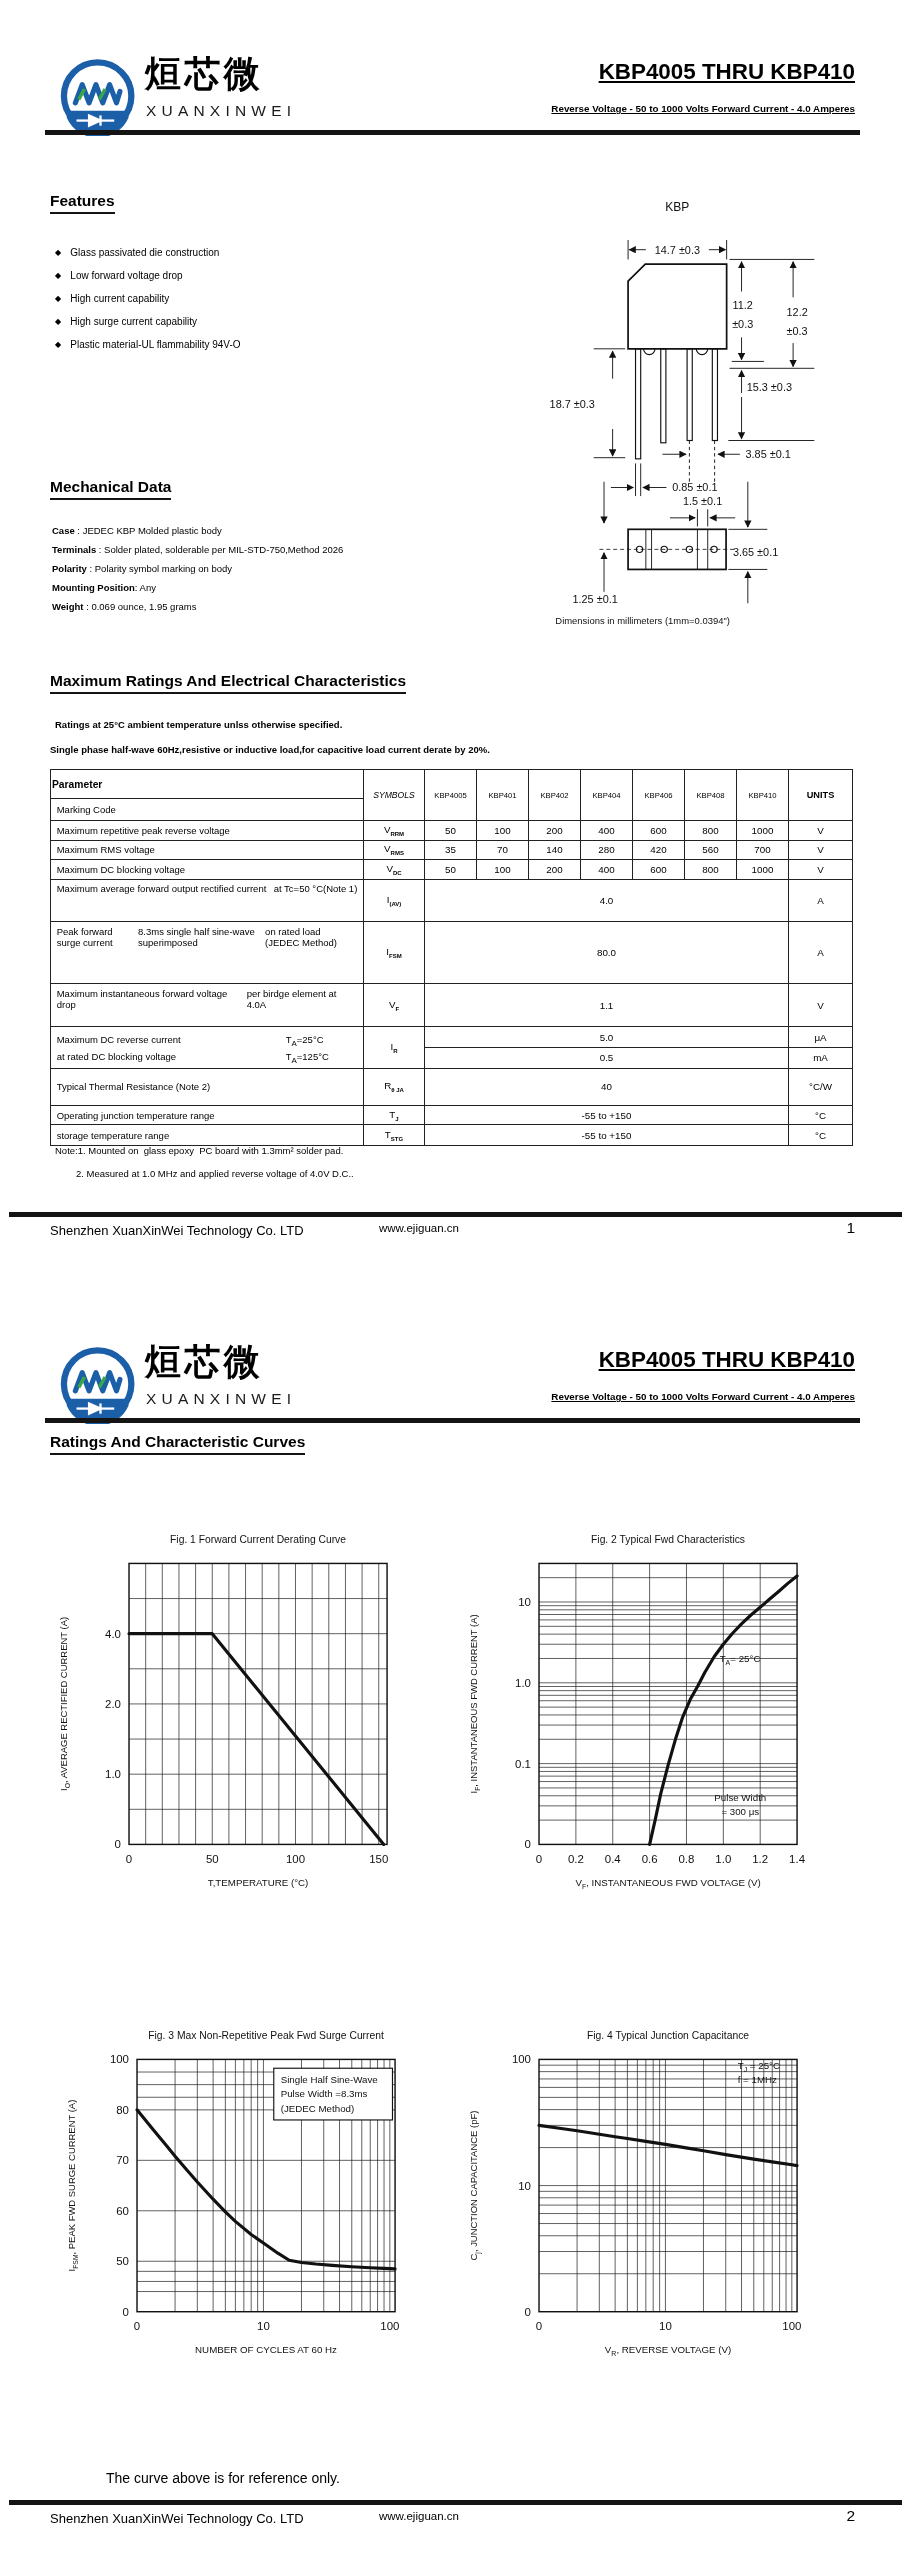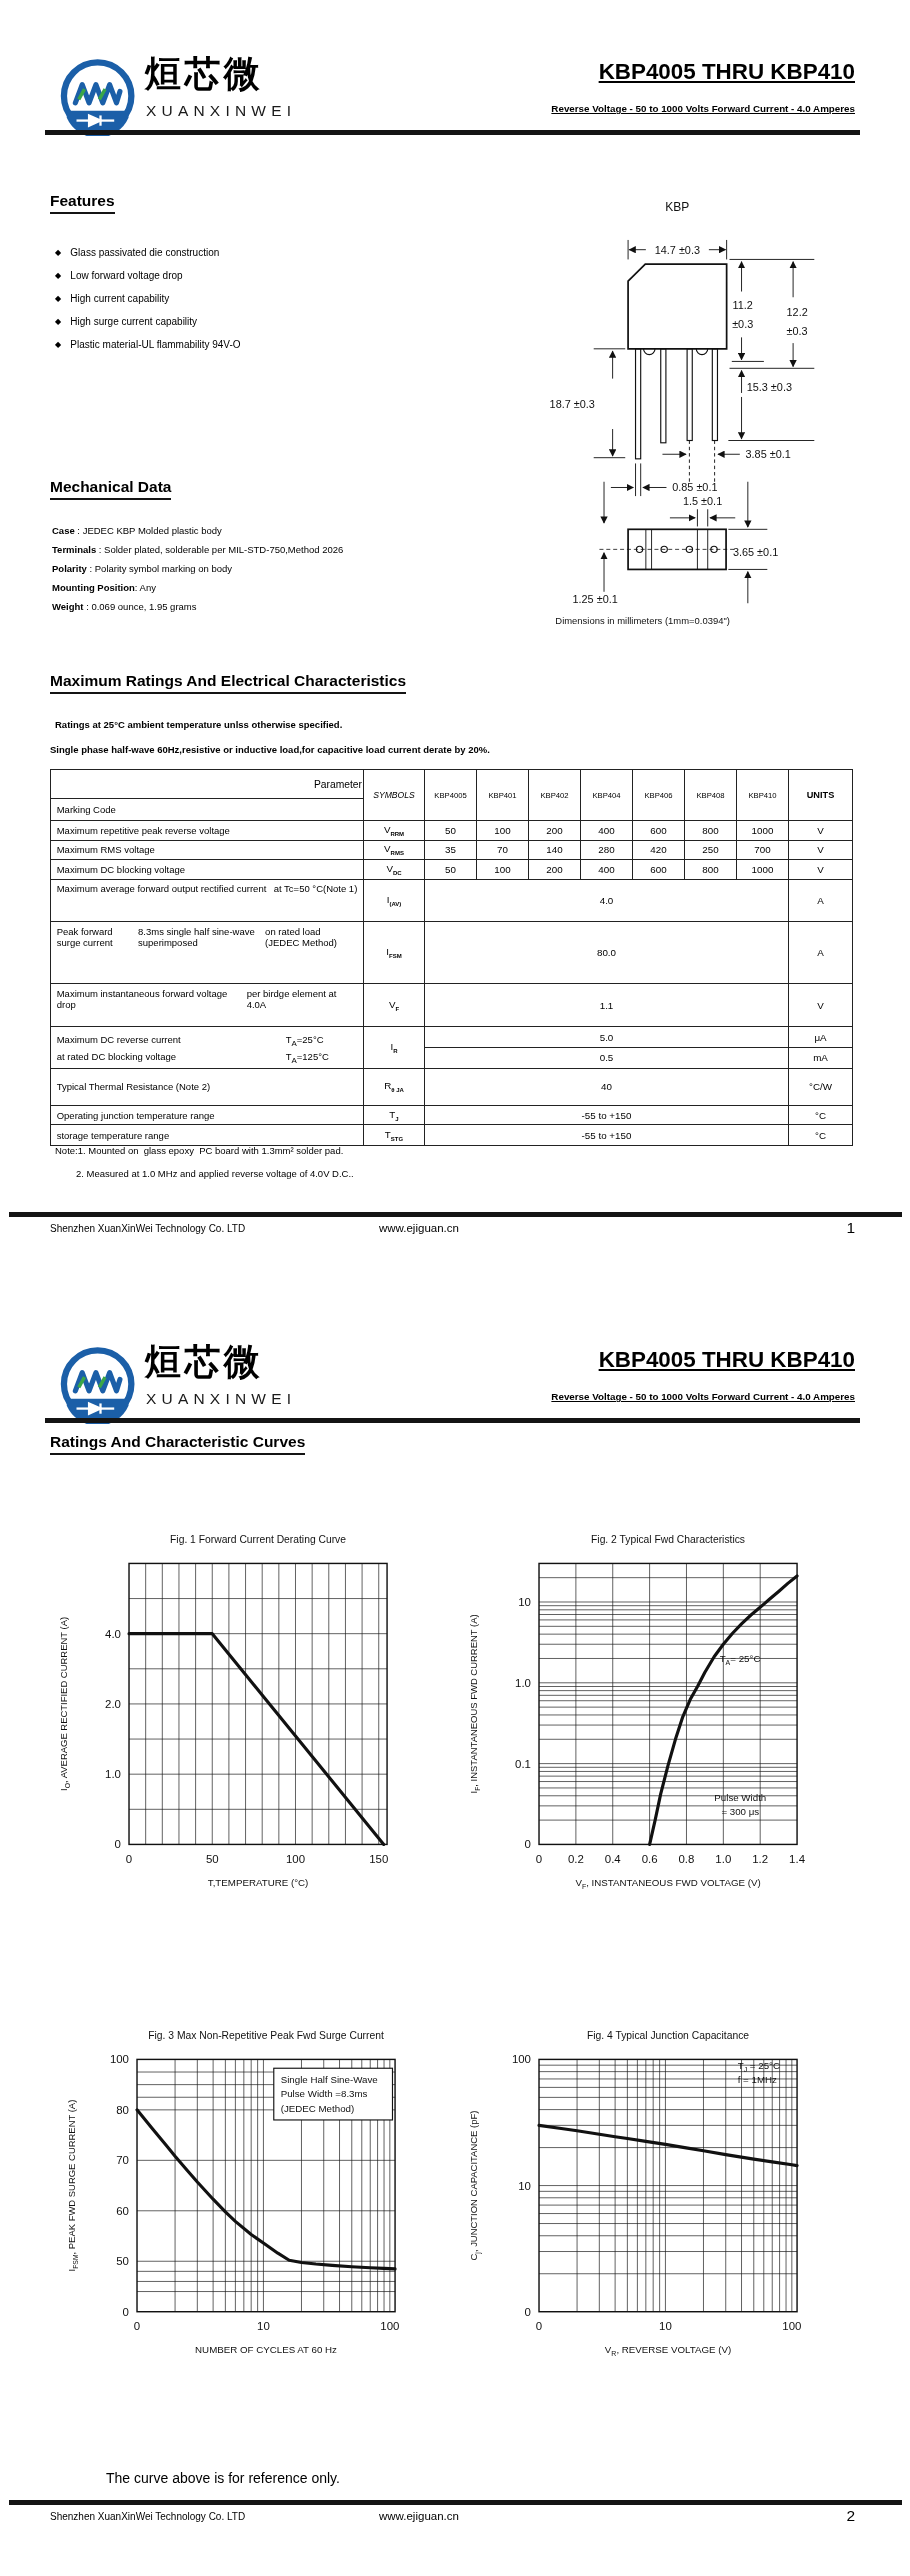--- a/index.html
+++ b/index.html
@@ -27,36 +27,36 @@
   .mech-rows{position:absolute;left:52px;top:521px;width:367px;font-size:9.5px;line-height:19px;}
   .mech-rows b{font-weight:bold;}
 
   .ratings-line{font-size:9.5px;font-weight:bold;}
 
   
   table.ratings{border-collapse:collapse;table-layout:fixed;width:797px;border:1.7px solid #222;}
   table.ratings td{border:1.1px solid #222;overflow:hidden;}
   td.c{text-align:center;vertical-align:middle;font-size:9.8px;}
   td.pcell{padding:1.1px 5.7px;font-size:9.5px;vertical-align:middle;}
-  td.ph{font-weight:normal;font-size:10.3px;text-align:right;vertical-align:middle;}
+  td.ph{font-weight:bold;font-size:10.3px;text-align:left;vertical-align:middle;}
   td.sh{font-style:italic;font-size:8.6px;text-align:center;vertical-align:middle;}
   td.dh{font-size:7.7px;text-align:center;vertical-align:middle;padding:0 0.6px;}
   td.uh{font-weight:bold;font-size:9.2px;text-align:center;vertical-align:middle;}
   .sym{font-size:9.8px;}
   .sym sub{font-size:6px;font-weight:bold;}
   tr.r34{height:19.5px;} tr.r50{height:29px;} tr.r38{height:22px;}
   tr.r68{height:39px;} tr.r100{height:57px;} tr.r64{height:37px;} tr.r36{height:20.7px;}
   .pl2{display:flex;flex-direction:row;justify-content:space-between;padding:3.4px 0;}
   .pl2 > div{line-height:1.15;}
   .irline{position:relative;height:17px;line-height:17px;}
   .irline .cond{position:absolute;left:229px;top:0;}
   .notes{font-size:9.5px;line-height:1.3;white-space:pre-wrap;}
 
   .footer-rule{position:absolute;left:8.6px;top:1212px;width:893px;height:4.6px;background:#141414;}
-  .footer-company{position:absolute;left:50px;top:1223px;font-size:10px;}
+  .footer-company{position:absolute;left:50px;top:1223px;font-size:13px;}
   .footer-site{position:absolute;left:379px;top:1222px;font-size:11.5px;}
   .footer-page{position:absolute;right:55px;top:1219px;font-size:15.5px;}
 
   svg text{font-family:"Liberation Sans",sans-serif;}
   .dimtxt{font-size:19px;fill:#111;}
   .kbp-name{font-size:21px;fill:#111;}
   .pkg-note{font-size:16.5px;fill:#111;}
 </style>
 </head>
 <body>
@@ -284,21 +284,21 @@
         <td class="c">V</td>
       </tr>
       <tr class="r34">
         <td class="pcell">Maximum RMS voltage</td>
         <td class="c sym"><span>V</span><sub>RMS</sub></td>
         <td class="c">35</td>
         <td class="c">70</td>
         <td class="c">140</td>
         <td class="c">280</td>
         <td class="c">420</td>
-        <td class="c">250</td>
+        <td class="c">560</td>
         <td class="c">700</td>
         <td class="c">V</td>
       </tr>
       <tr class="r34">
         <td class="pcell">Maximum DC blocking voltage</td>
         <td class="c sym"><span>V</span><sub>DC</sub></td>
         <td class="c">50</td>
         <td class="c">100</td>
         <td class="c">200</td>
         <td class="c">400</td>

